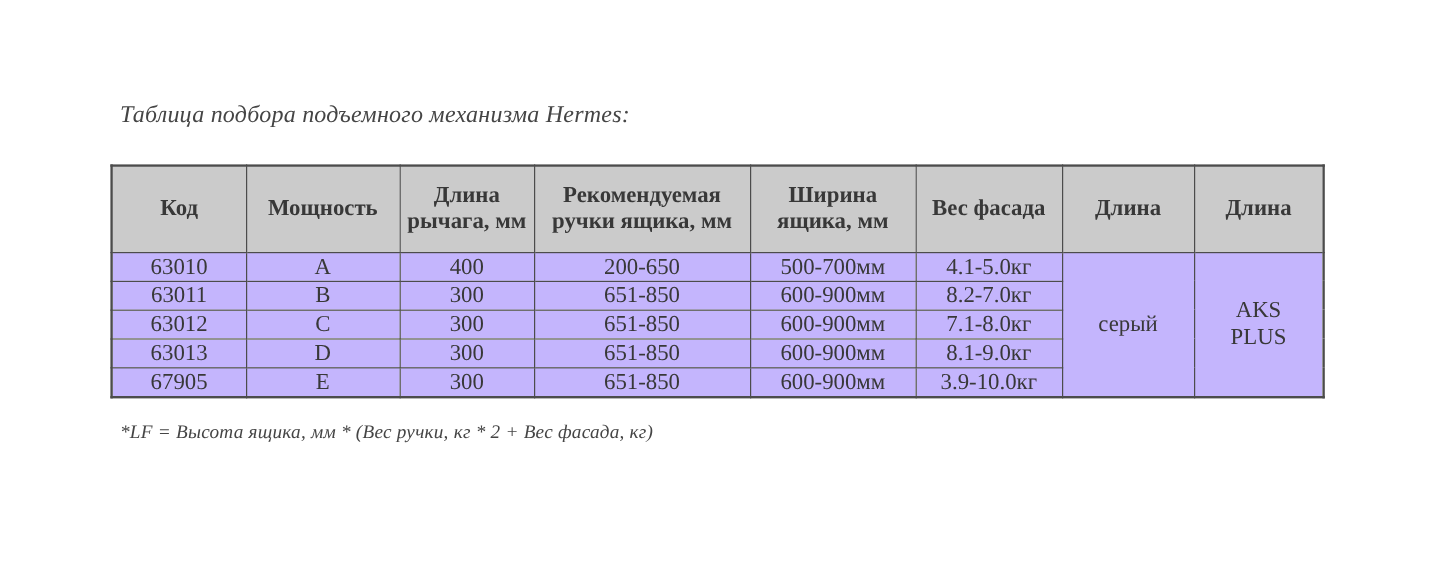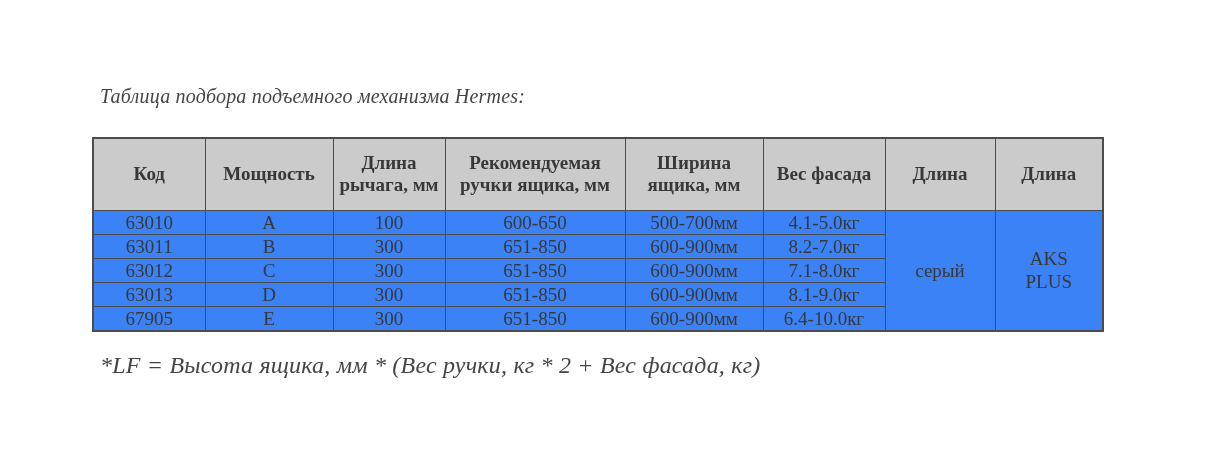--- a/index.html
+++ b/index.html
@@ -55,32 +55,32 @@
   }
   table.selection-table th {
     background: var(--header-bg);
     font-weight: bold;
     height: 72px;
     line-height: 22px;
   }
   table.selection-table td {
     height: 24px;
     line-height: 23px;
-    background: #3b82f6;
+    background: #c4b5fd;
   }
   td.merged-cell {
     white-space: pre-line;
     line-height: 26px;
   }
   .footnote {
     position: absolute;
     left: 100px;
     top: 352px;
     font-style: italic;
-    font-size: 24px;
+    font-size: 16px;
     letter-spacing: 0.2px;
     color: var(--accent-text);
     white-space: nowrap;
   }
 </style>
 </head>
 <body>
 
 <div class="page">
 
@@ -106,22 +106,22 @@
         <th>Ширина ящика, мм</th>
         <th>Вес фасада</th>
         <th>Длина</th>
         <th>Длина</th>
       </tr>
     </thead>
     <tbody>
       <tr>
         <td>63010</td>
         <td>A</td>
-        <td>100</td>
-        <td>600-650</td>
+        <td>400</td>
+        <td>200-650</td>
         <td>500-700мм</td>
         <td>4.1-5.0кг</td>
         <td class="merged-cell" rowspan="5">серый</td>
         <td class="merged-cell" rowspan="5">AKS
 PLUS</td>
       </tr>
       <tr>
         <td>63011</td>
         <td>B</td>
         <td>300</td>
@@ -144,20 +144,20 @@
         <td>651-850</td>
         <td>600-900мм</td>
         <td>8.1-9.0кг</td>
       </tr>
       <tr>
         <td>67905</td>
         <td>E</td>
         <td>300</td>
         <td>651-850</td>
         <td>600-900мм</td>
-        <td>6.4-10.0кг</td>
+        <td>3.9-10.0кг</td>
       </tr>
     </tbody>
   </table>
 
   <div class="footnote">*LF = Высота ящика, мм * (Вес ручки, кг * 2 + Вес фасада, кг)</div>
 
 </div>
 
 </body></html>

